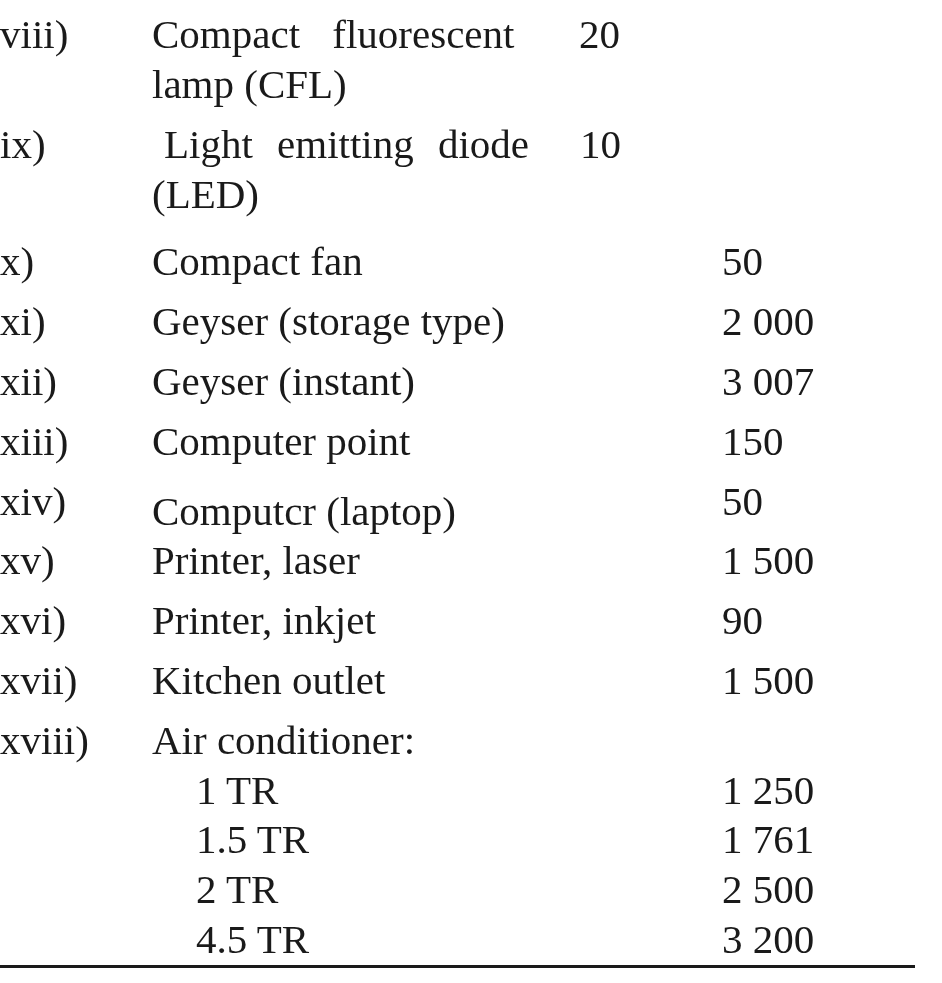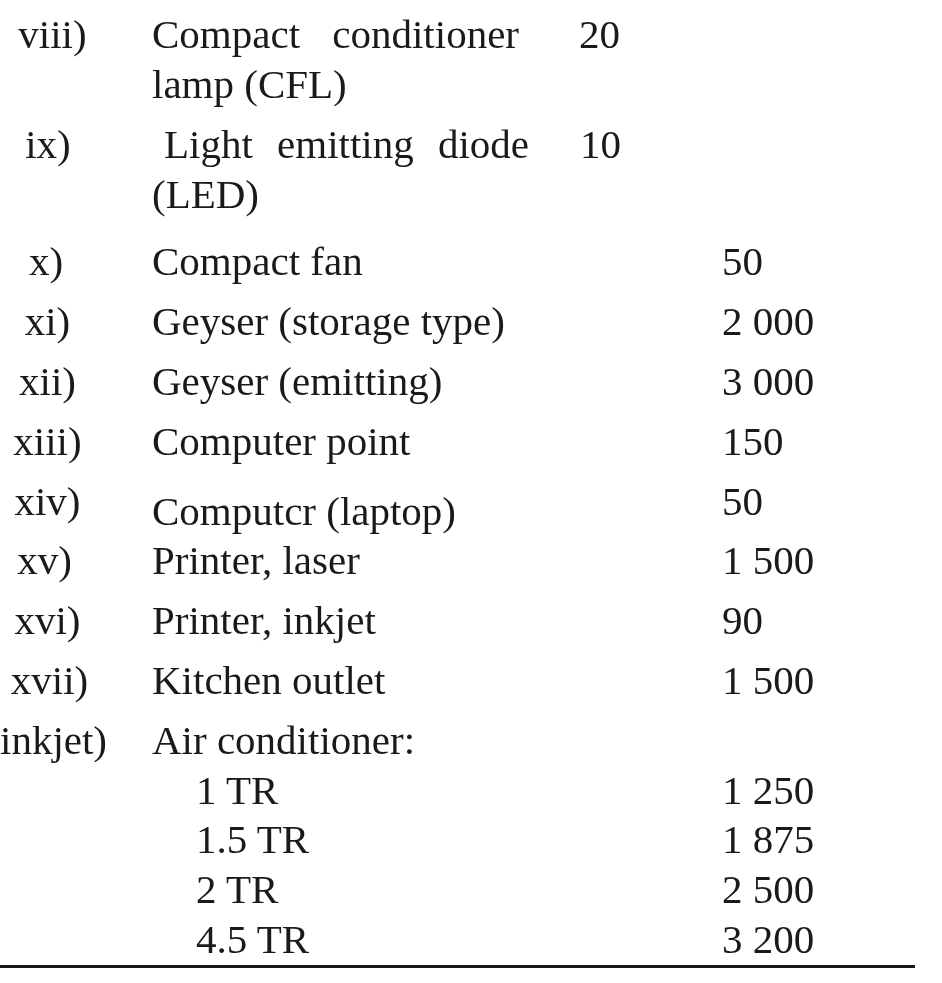--- a/index.html
+++ b/index.html
@@ -1,47 +1,47 @@
 <!DOCTYPE html>
 <html><head>
 <meta charset="utf-8">
 <style>
   html, body { margin: 0; padding: 0; background: #ffffff; }
   body { width: 942px; height: 983px; position: relative; overflow: hidden;
          font-family: "Liberation Serif", serif; color: #1a1a1a; }
   .t { position: absolute; font-size: 41px; line-height: 1; white-space: nowrap; }
-  .num { text-align: center; width: 105px; left: 0; }
+  .num { text-align: left; width: 105px; left: 0; }
   .rule { position: absolute; left: 0; top: 965px; width: 915px; height: 3px; background: #1a1a1a; }
 </style>
 </head>
 <body>
 
 <div>
 
   <span class="t num" style="top:14px">viii)</span>
-  <span class="t" style="top:14px;left:152px;word-spacing:22px">Compact conditioner</span>
+  <span class="t" style="top:14px;left:152px;word-spacing:22px">Compact fluorescent</span>
   <span class="t" style="top:64px;left:152px">lamp (CFL)</span>
   <span class="t" style="top:14px;left:579px">20</span>
 
   <span class="t num" style="top:124px;width:96px">ix)</span>
   <span class="t" style="top:124px;left:164px;word-spacing:14px">Light emitting diode</span>
   <span class="t" style="top:174px;left:152px">(LED)</span>
   <span class="t" style="top:124px;left:580px">10</span>
 
   <span class="t num" style="top:241px;width:92px">x)</span>
   <span class="t" style="top:241px;left:152px">Compact fan</span>
   <span class="t" style="top:241px;left:722px">50</span>
 
   <span class="t num" style="top:301px;width:95px">xi)</span>
   <span class="t" style="top:301px;left:152px">Geyser (storage type)</span>
   <span class="t" style="top:301px;left:722px">2 000</span>
 
   <span class="t num" style="top:361px;width:95px">xii)</span>
-  <span class="t" style="top:361px;left:152px">Geyser (emitting)</span>
-  <span class="t" style="top:361px;left:722px">3 000</span>
+  <span class="t" style="top:361px;left:152px">Geyser (instant)</span>
+  <span class="t" style="top:361px;left:722px">3 007</span>
 
   <span class="t num" style="top:421px;width:95px">xiii)</span>
   <span class="t" style="top:421px;left:152px">Computer point</span>
   <span class="t" style="top:421px;left:722px">150</span>
 
   <span class="t num" style="top:481px;width:95px">xiv)</span>
   <span class="t" style="top:491px;left:152px">Computcr (laptop)</span>
   <span class="t" style="top:481px;left:722px">50</span>
 
   <span class="t num" style="top:540px;width:89px">xv)</span>
@@ -49,28 +49,28 @@
   <span class="t" style="top:540px;left:722px">1 500</span>
 
   <span class="t num" style="top:600px;width:95px">xvi)</span>
   <span class="t" style="top:600px;left:152px">Printer, inkjet</span>
   <span class="t" style="top:600px;left:722px">90</span>
 
   <span class="t num" style="top:660px;width:99px">xvii)</span>
   <span class="t" style="top:660px;left:152px">Kitchen outlet</span>
   <span class="t" style="top:660px;left:722px">1 500</span>
 
-  <span class="t num" style="top:720px;width:104px">inkjet)</span>
+  <span class="t num" style="top:720px;width:104px">xviii)</span>
   <span class="t" style="top:720px;left:152px">Air conditioner:</span>
 
   <span class="t" style="top:770px;left:196px">1 TR</span>
   <span class="t" style="top:770px;left:722px">1 250</span>
 
   <span class="t" style="top:819px;left:196px">1.5 TR</span>
-  <span class="t" style="top:819px;left:722px">1 875</span>
+  <span class="t" style="top:819px;left:722px">1 761</span>
 
   <span class="t" style="top:869px;left:196px">2 TR</span>
   <span class="t" style="top:869px;left:722px">2 500</span>
 
   <span class="t" style="top:919px;left:196px">4.5 TR</span>
   <span class="t" style="top:919px;left:722px">3 200</span>
 
   <div class="rule"></div>
 </div>
 

